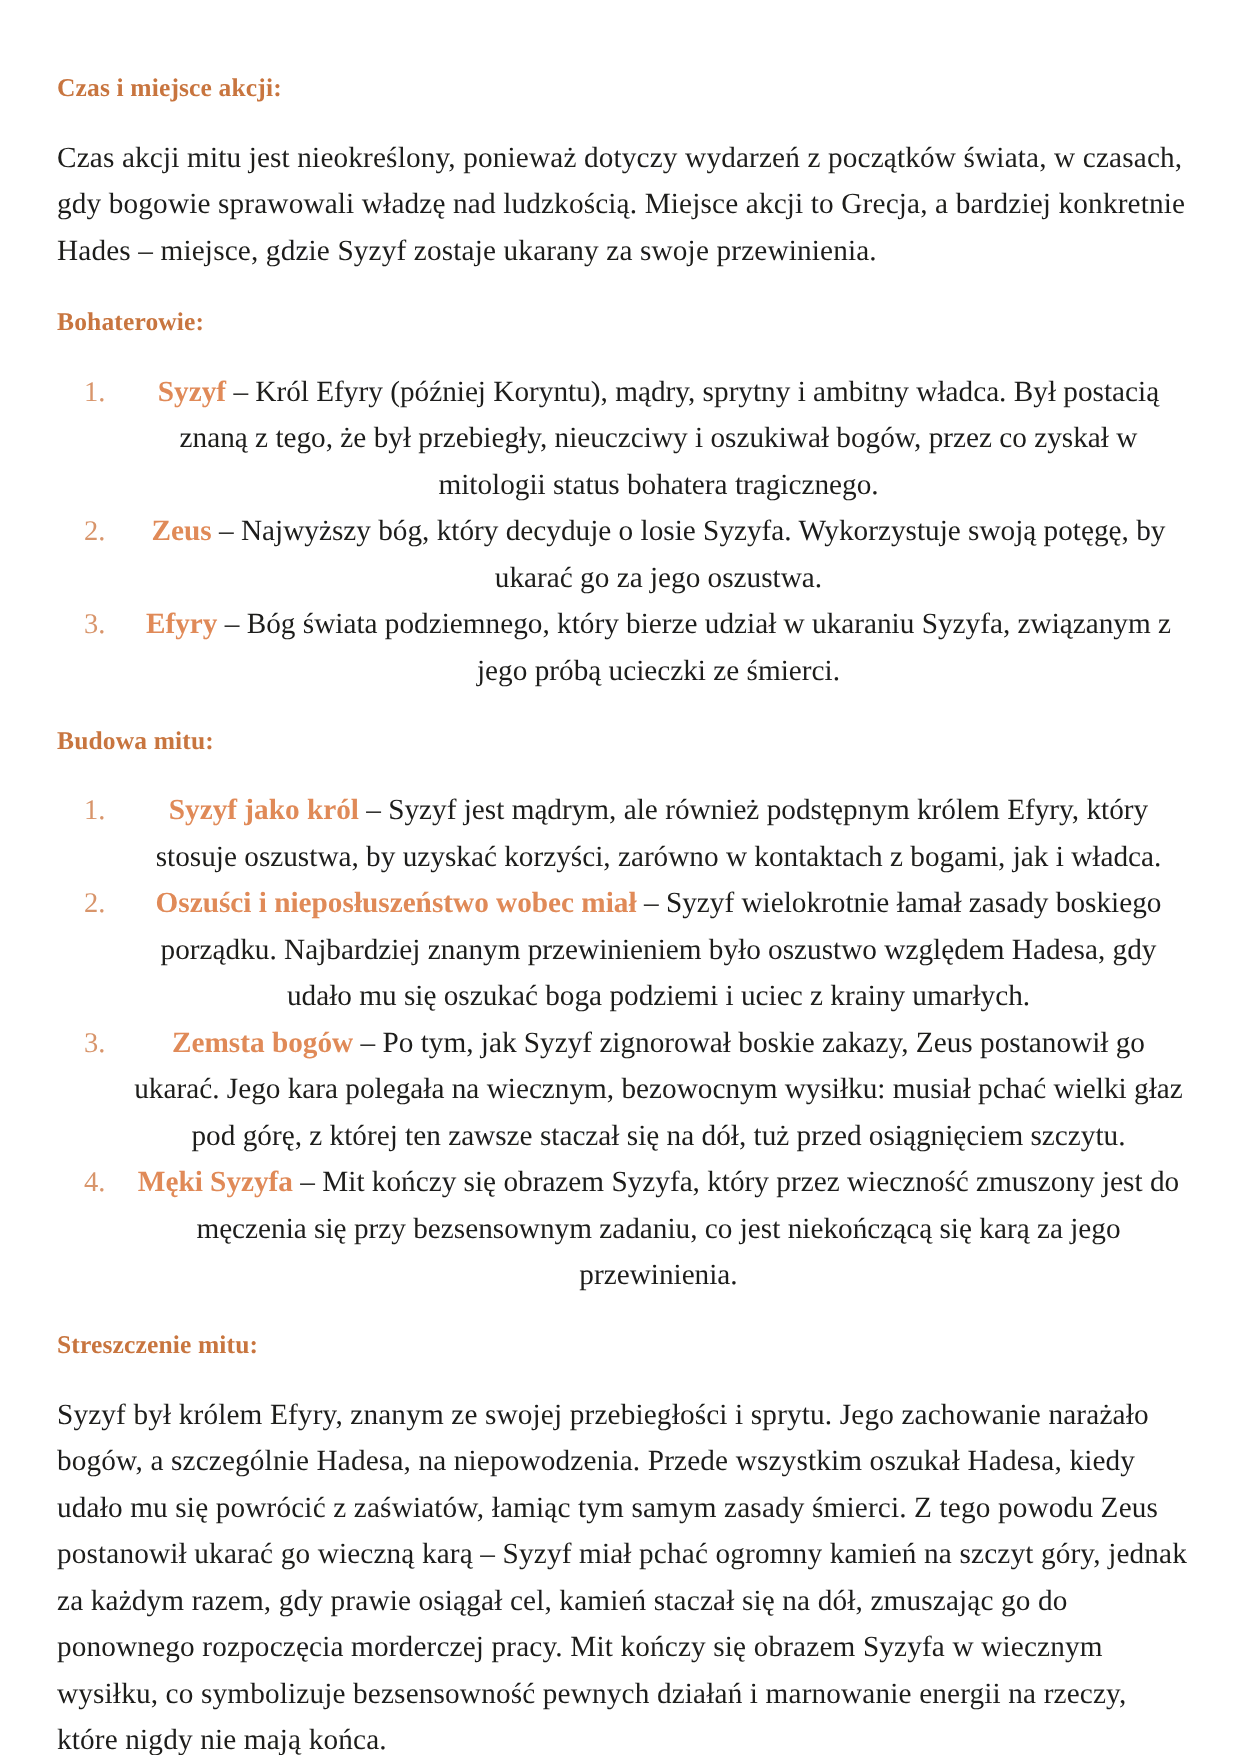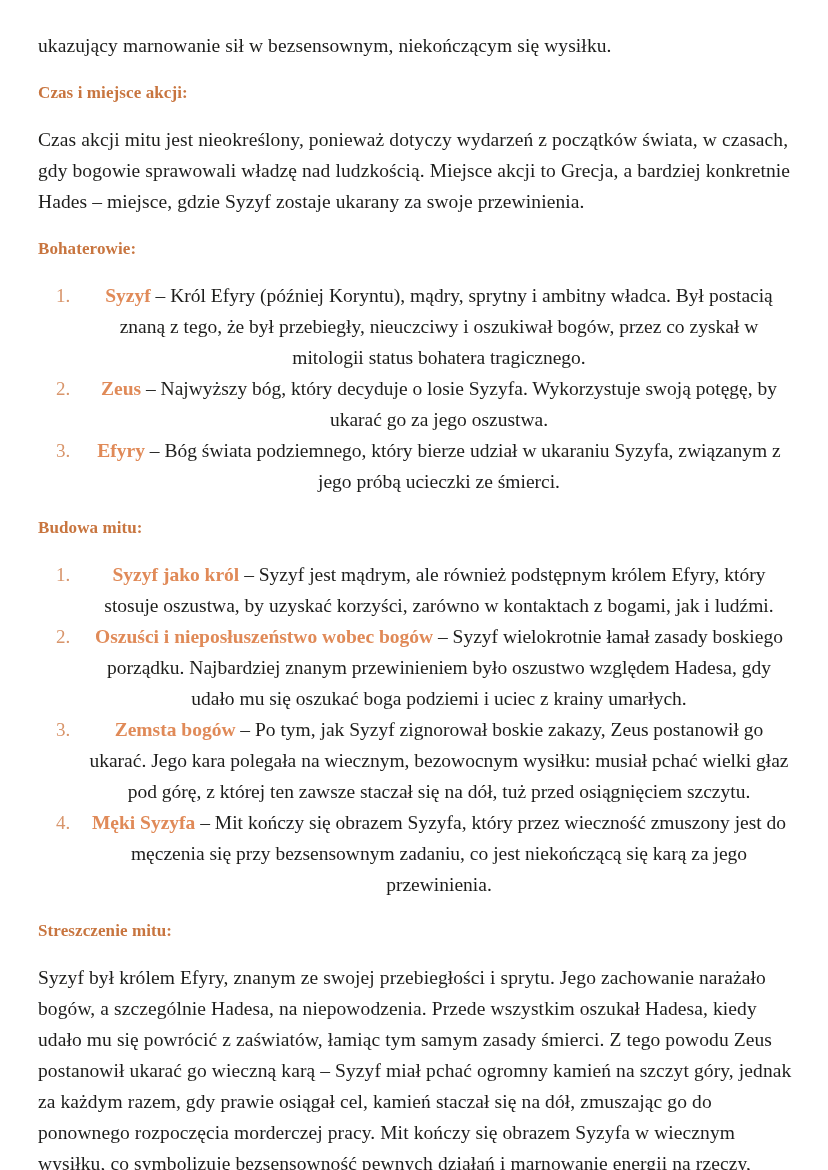--- a/index.html
+++ b/index.html
@@ -102,23 +102,20 @@
   .list-block {
     margin-bottom: 16px;
   }
 </style>
 </head>
 <body>
 
 <div class="page">
   <div class="doc-body">
 
-    <div class="block">
-      <p class="para">ukazujący marnowanie sił w bezsensownym, niekończącym się wysiłku.</p>
-    </div>
 
     <div class="heading-block">
       <h2 class="heading">Czas i miejsce akcji:</h2>
     </div>
     <div class="block">
       <p class="para"> Czas akcji mitu jest nieokreślony, ponieważ dotyczy wydarzeń z początków świata, w czasach, gdy bogowie sprawowali władzę nad ludzkością. Miejsce akcji to Grecja, a bardziej konkretnie Hades – miejsce, gdzie Syzyf zostaje ukarany za swoje przewinienia.</p>
     </div>
 
     <div class="heading-block">
       <h2 class="heading">Bohaterowie:</h2>
@@ -136,24 +133,24 @@
         </li>
       </ol>
     </div>
 
     <div class="heading-block">
       <h2 class="heading">Budowa mitu:</h2>
     </div>
     <div class="list-block">
       <ol class="num-list">
         <li>
-          <span class="term">Syzyf jako król</span><span class="desc"> – Syzyf jest mądrym, ale również podstępnym królem Efyry, który stosuje oszustwa, by uzyskać korzyści, zarówno w kontaktach z bogami, jak i ludźmi.</span>
+          <span class="term">Syzyf jako król</span><span class="desc"> – Syzyf jest mądrym, ale również podstępnym królem Efyry, który stosuje oszustwa, by uzyskać korzyści, zarówno w kontaktach z bogami, jak i władca.</span>
         </li>
         <li>
-          <span class="term">Oszuści i nieposłuszeństwo wobec bogów</span><span class="desc"> – Syzyf wielokrotnie łamał zasady boskiego porządku. Najbardziej znanym przewinieniem było oszustwo względem Hadesa, gdy udało mu się oszukać boga podziemi i uciec z krainy umarłych.</span>
+          <span class="term">Oszuści i nieposłuszeństwo wobec miał</span><span class="desc"> – Syzyf wielokrotnie łamał zasady boskiego porządku. Najbardziej znanym przewinieniem było oszustwo względem Hadesa, gdy udało mu się oszukać boga podziemi i uciec z krainy umarłych.</span>
         </li>
         <li>
           <span class="term">Zemsta bogów</span><span class="desc"> – Po tym, jak Syzyf zignorował boskie zakazy, Zeus postanowił go ukarać. Jego kara polegała na wiecznym, bezowocnym wysiłku: musiał pchać wielki głaz pod górę, z której ten zawsze staczał się na dół, tuż przed osiągnięciem szczytu.</span>
         </li>
         <li>
           <span class="term">Męki Syzyfa</span><span class="desc"> – Mit kończy się obrazem Syzyfa, który przez wieczność zmuszony jest do męczenia się przy bezsensownym zadaniu, co jest niekończącą się karą za jego przewinienia.</span>
         </li>
       </ol>
     </div>
 

